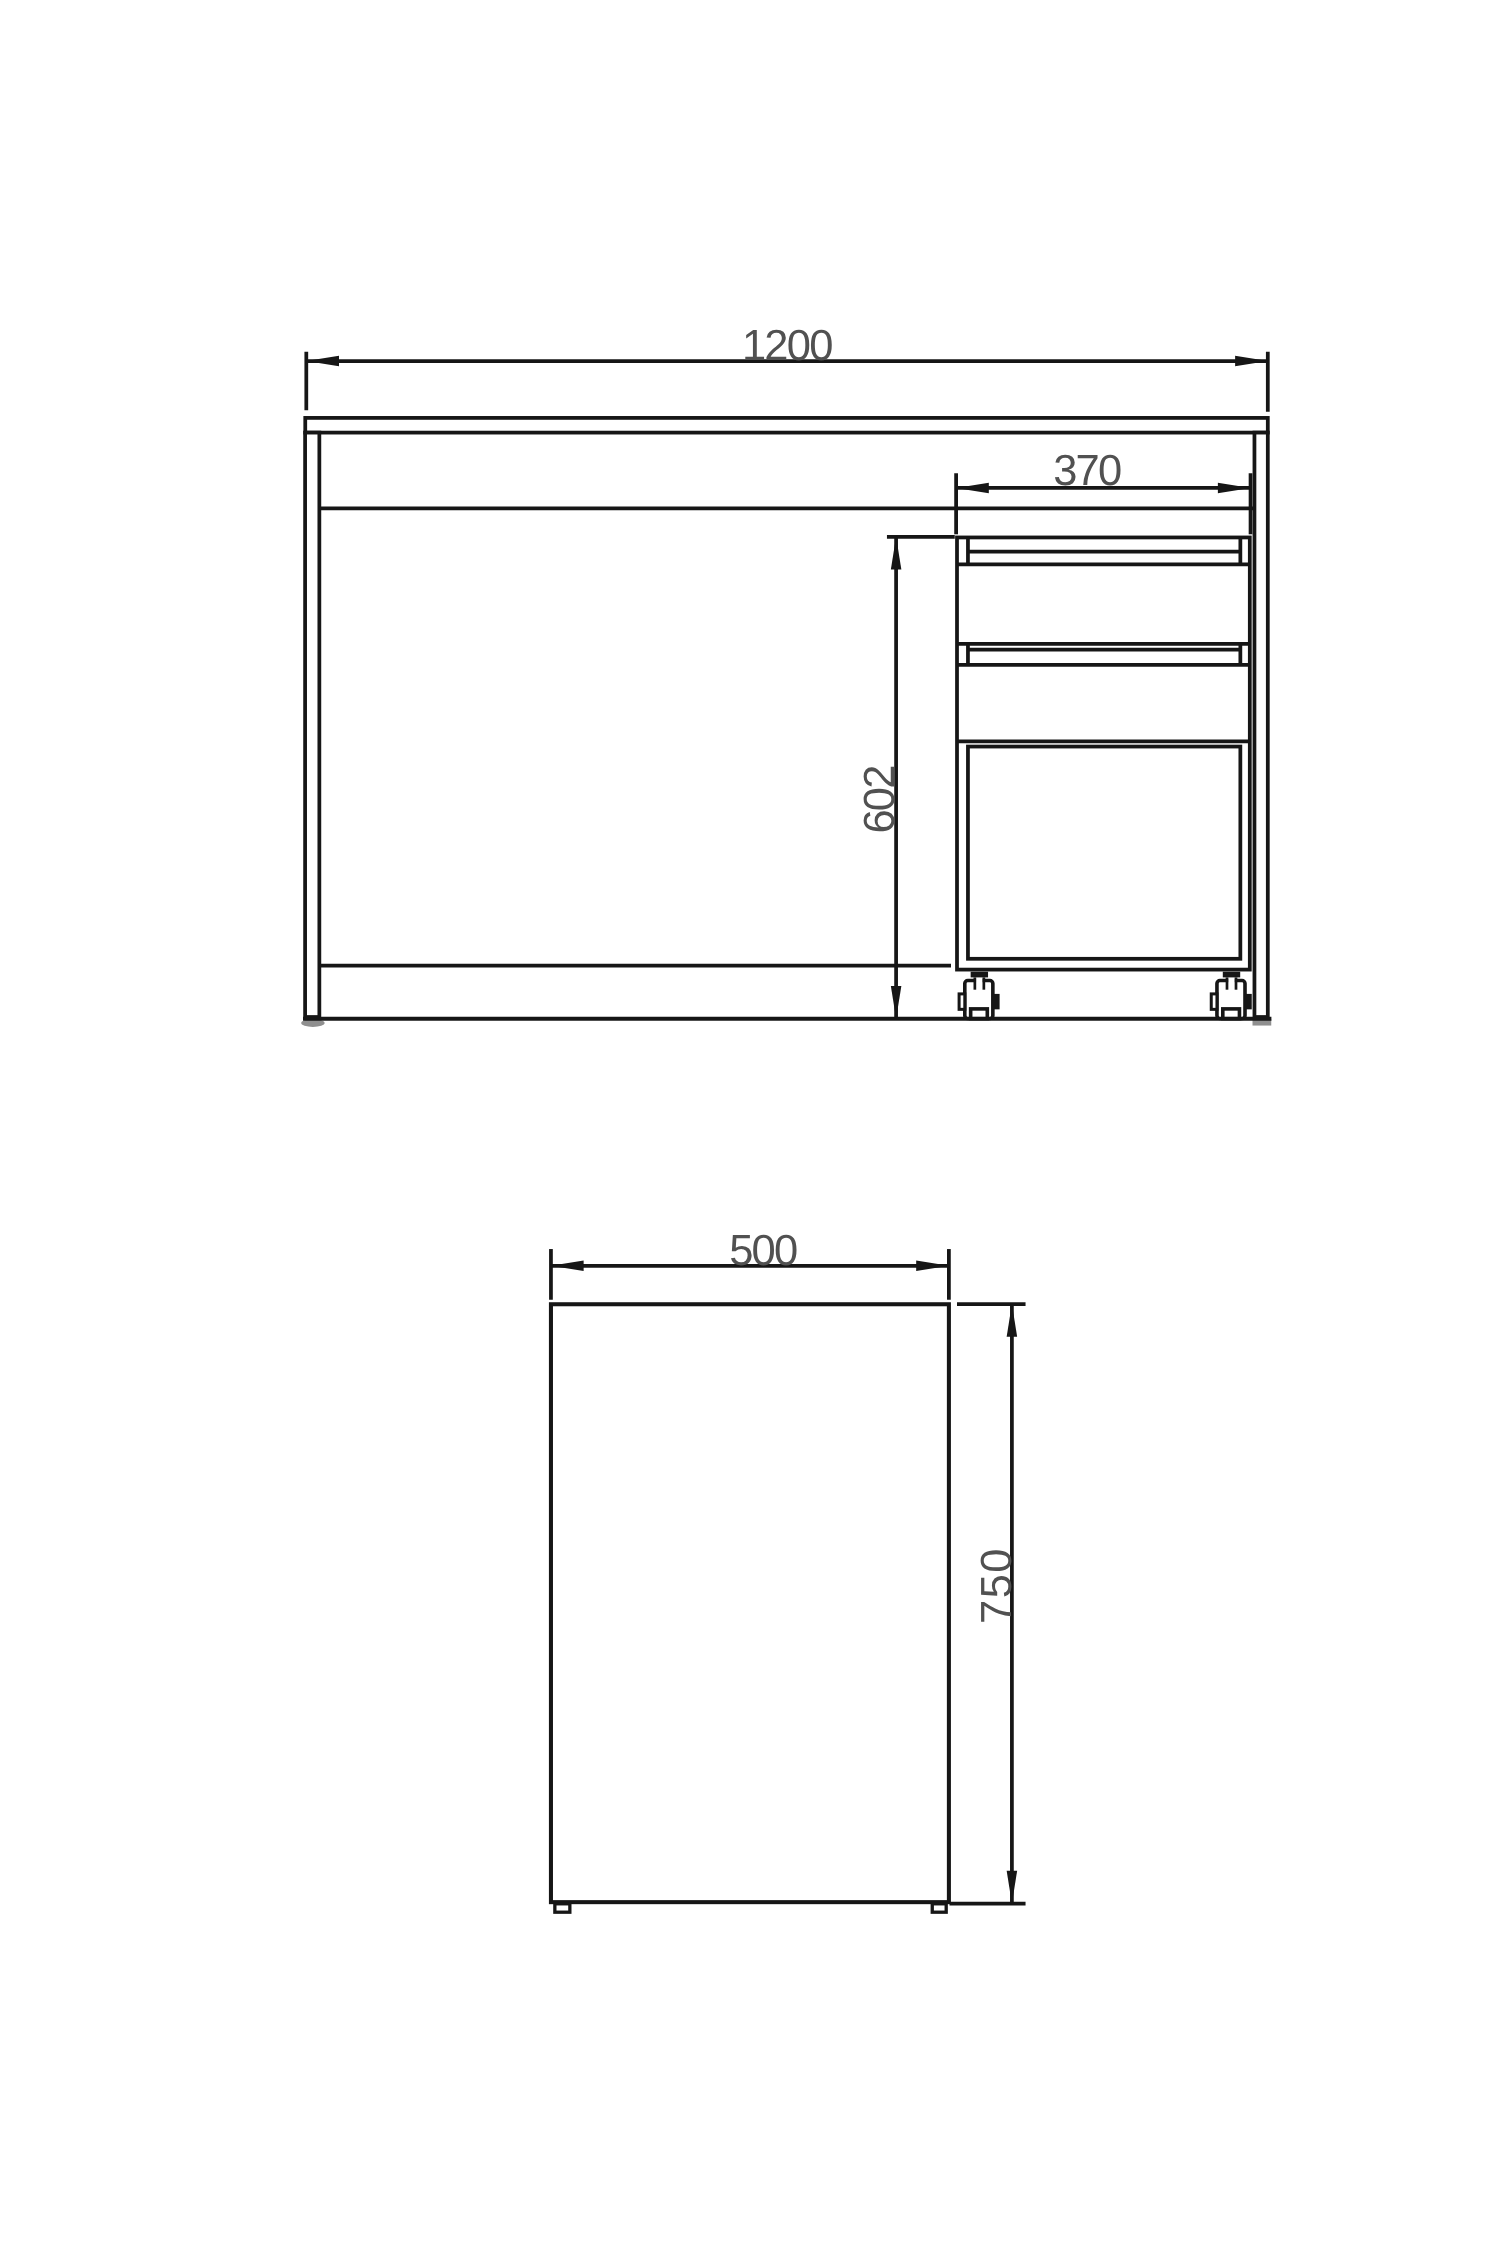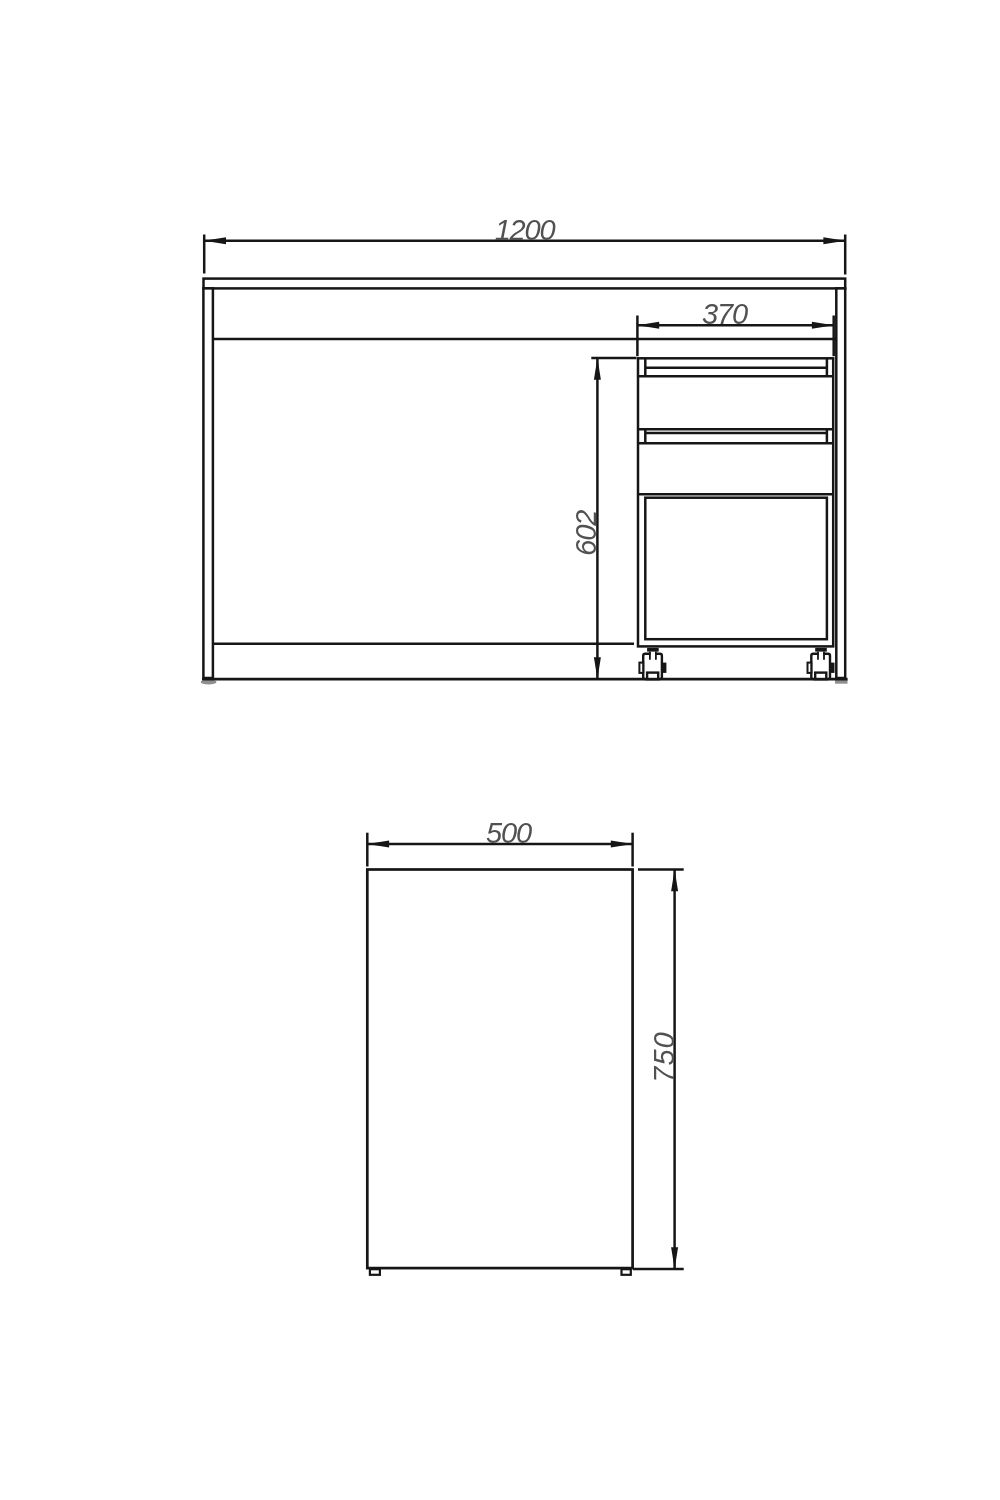--- a/index.html
+++ b/index.html
@@ -1,16 +1,16 @@
 <!DOCTYPE html>
 <html><head>
 <meta charset="utf-8">
 <style>
   html,body{margin:0;padding:0;background:#ffffff;}
-  .page{width:988px;height:1500px;position:relative;background:#ffffff;overflow:hidden;font-style:italic;}
+  .page{width:988px;height:1500px;position:relative;background:#ffffff;overflow:hidden;}
   svg{position:absolute;left:0;top:0;}
   text{font-family:"Liberation Sans",sans-serif;fill:#515151;}
 </style>
 </head>
 <body>
 <div class="page">
 <svg width="1000" height="1500" viewBox="0 0 1000 1500">
 <defs>
 </defs>
 <g stroke="#161616" stroke-width="2.5" fill="none">

